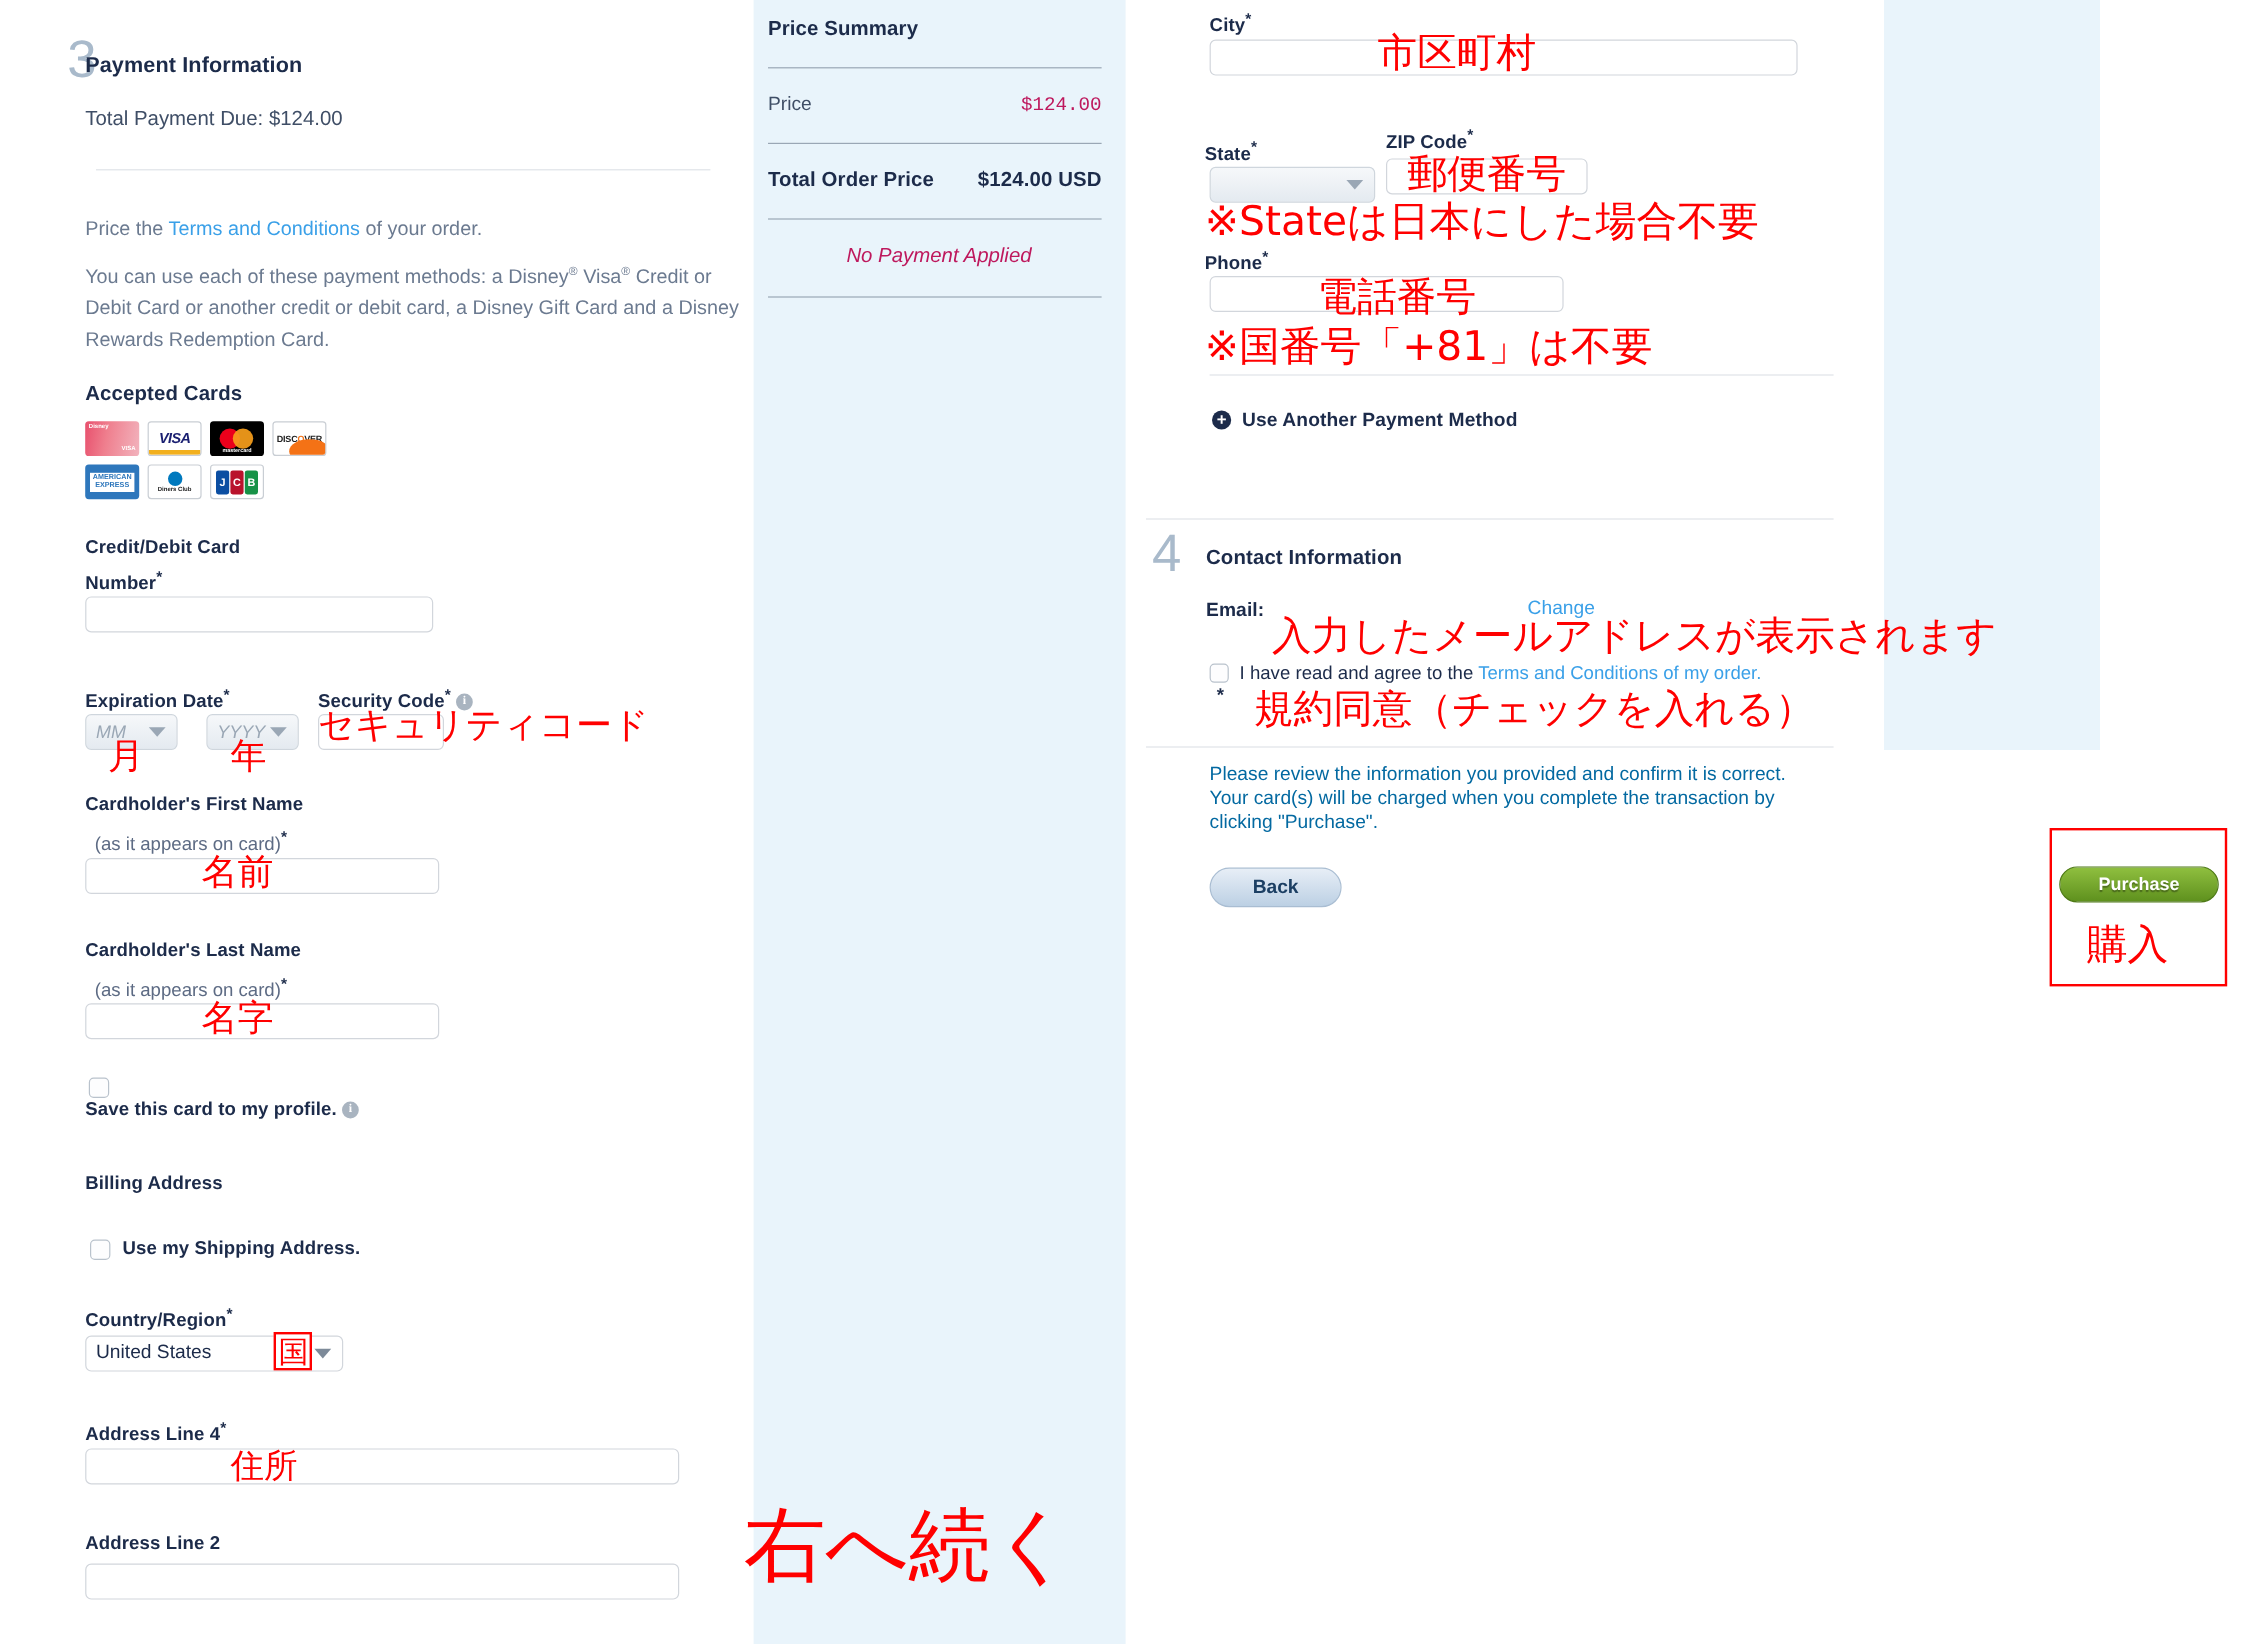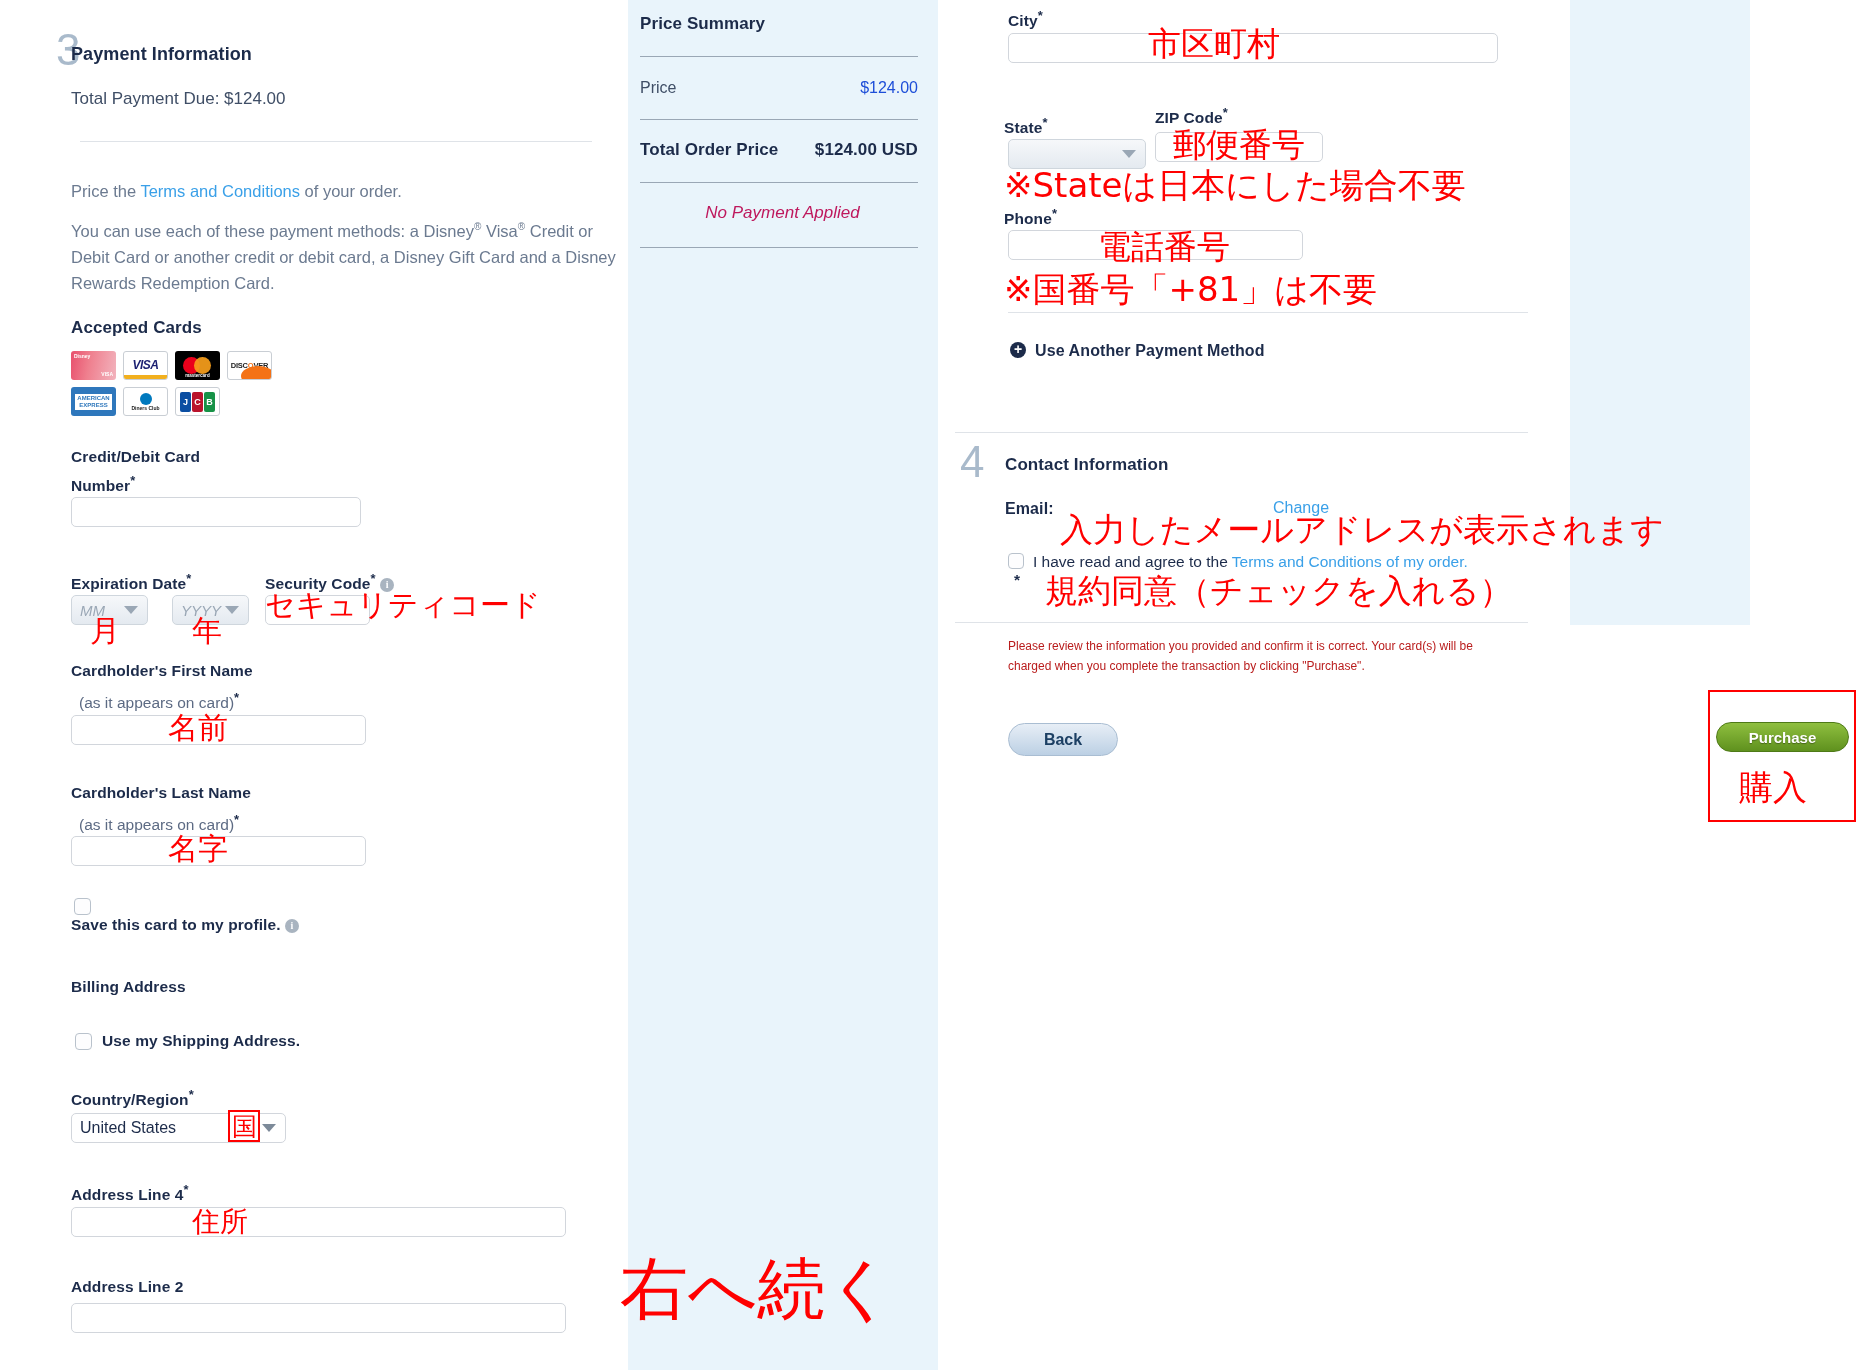--- a/index.html
+++ b/index.html
@@ -131,21 +131,21 @@
 <body>
 
 <div id="root">
 
   <div class="price-panel"></div>
   <div class="pos" style="left:640px; top:14px; width:285px;">
     <div class="lbl" style="font-size:17px;">Price Summary</div>
     <div style="height:1px;background:#9aa7b5;margin:22px 0 0 0;width:278px;"></div>
     <div style="display:flex;justify-content:space-between;margin-top:22px;width:278px;">
       <span class="sub" style="font-size:16px;color:#3f4e66;">Price</span>
-      <span class="sub" style="font-size:16px;color:#1d4ed8;">$124.00</span>
+      <span class="sub" style="font-size:16px;color:#be185d;font-family:Liberation Mono, monospace;">$124.00</span>
     </div>
     <div style="height:1px;background:#9aa7b5;margin-top:22px;width:278px;"></div>
     <div style="display:flex;justify-content:space-between;margin-top:20px;width:278px;">
       <span class="lbl" style="font-size:17px;">Total Order Price</span>
       <span class="lbl" style="font-size:17px;">$124.00 USD</span>
     </div>
     <div style="height:1px;background:#9aa7b5;margin-top:22px;width:278px;"></div>
     <div style="margin-top:20px;color:#be185d;font-size:17px;font-style:italic;text-align:center;">No Payment Applied</div>
     <div style="height:1px;background:#9aa7b5;margin-top:24px;width:278px;"></div>
   </div>
@@ -294,21 +294,21 @@
 
   <div class="cbx" style="left:1008px; top:553px; width:16px; height:16px;"></div>
   <div class="pos" style="left:1033px; top:553px; font-size:15.5px; color:#1c2b4a;">
     <span>I have read and agree to the </span><a href="#" class="link" style="text-decoration:none;">Terms and Conditions of my order.</a>
   </div>
   <div class="pos lbl" style="left:1014px; top:571px;">*</div>
   <div class="jp" style="left:1045px; top:574px; font-size:33px;">規約同意（チェックを入れる）</div>
 
   <div class="hr" style="left:955px; top:622px; width:573px;"></div>
 
-  <div class="pos" style="left:1008px; top:636px; width:500px; font-size:12px; line-height:20px; color:#b91c1c;">Please review the information you provided and confirm it is correct. Your card(s) will be charged when you complete the transaction by clicking "Purchase".</div>
+  <div class="pos" style="left:1008px; top:636px; width:500px; font-size:16px; line-height:20px; color:#0369a1;">Please review the information you provided and confirm it is correct. Your card(s) will be charged when you complete the transaction by clicking "Purchase".</div>
 
   <div class="btn-back" style="left:1008px; top:723px;">Back</div>
 
   <div class="red-box" style="left:1708px; top:690px; width:148px; height:132px;"></div>
   <div class="btn-purchase" style="left:1716px; top:722px;">Purchase</div>
   <div class="jp" style="left:1739px; top:770px; font-size:34px;">購入</div>
 
 </div>
 
 </body></html>

